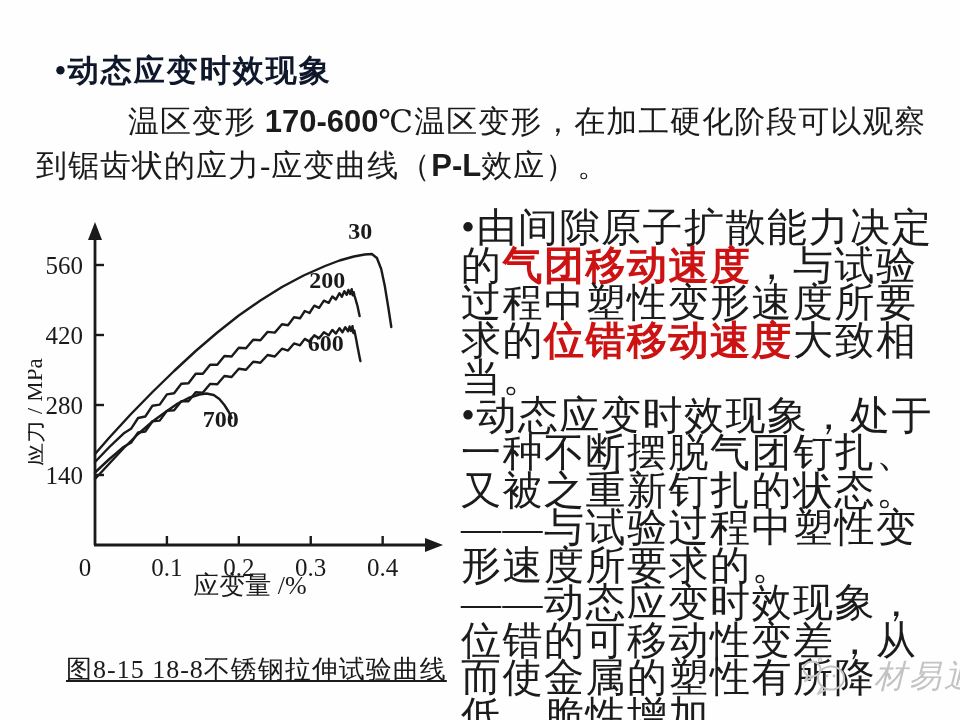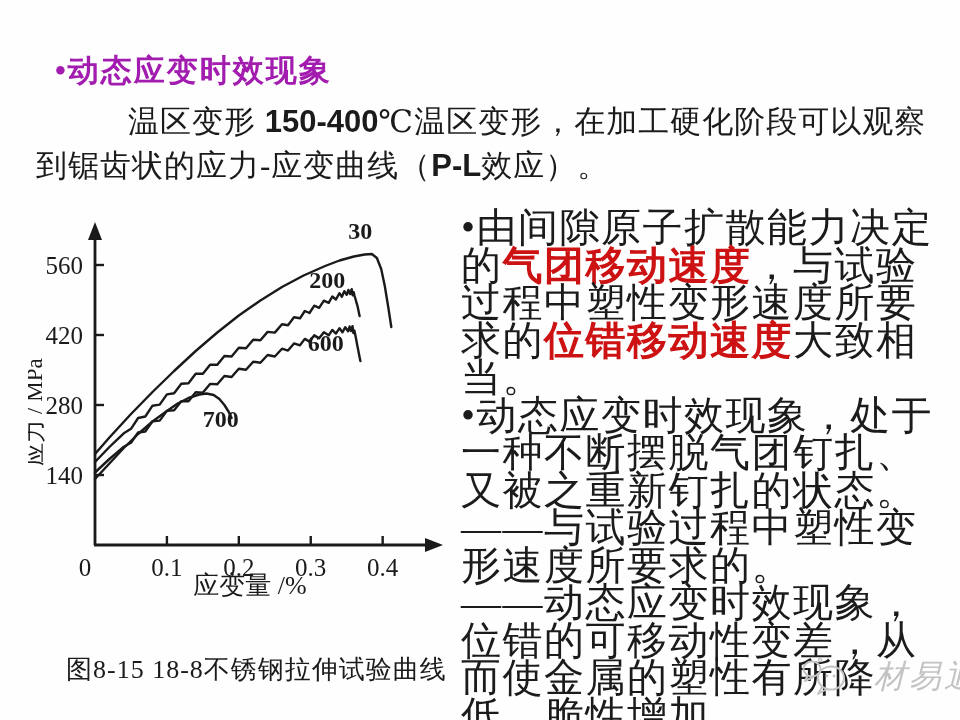--- a/index.html
+++ b/index.html
@@ -2,55 +2,55 @@
 <html><head>
 <meta charset="utf-8">
 <style>
   html,body{margin:0;padding:0;background:#888;}
   .slide{
     position:relative;width:960px;height:720px;background:#fefefe;overflow:hidden;
     font-family:"Liberation Serif","DejaVu Serif",serif;color:#1b1b1b;
   }
   .title{
     position:absolute;left:55px;top:50px;
-    font-size:31px;font-weight:bold;color:#a21caf;letter-spacing:2px;white-space:nowrap;
+    font-size:31px;font-weight:bold;color:#0f172a;letter-spacing:2px;white-space:nowrap;
   }
   .intro{
     position:absolute;left:36px;top:100px;width:908px;
     font-size:31px;line-height:44px;text-indent:92px;letter-spacing:1px;
   }
   .intro .latin,.caption .latin{
     font-family:"Liberation Sans","DejaVu Sans",sans-serif;font-weight:bold;letter-spacing:0;
   }
   .right-col{
     position:absolute;left:461px;top:209px;width:492px;
     font-size:40px;line-height:37.5px;letter-spacing:1.5px;
   }
   .right-col p{margin:0;padding:0;}
   .red{color:#cc1212;font-weight:bold;}
   .chart{position:absolute;left:28px;top:212px;}
   .caption{
-    position:absolute;left:66px;top:652px;font-size:26px;letter-spacing:1px;white-space:nowrap;
+    position:absolute;left:66px;top:652px;font-size:26px;letter-spacing:1px;white-space:nowrap;text-decoration:underline;
   }
   .watermark{
     position:absolute;left:800px;top:652px;display:flex;align-items:center;gap:24px;
     color:#c3c3c3;
     font-style:italic;
   }
   .watermark .wm-text{font-size:32px;letter-spacing:3px;white-space:nowrap;}
   svg text{font-family:"Liberation Serif","DejaVu Serif",serif;fill:#1a1a1a;}
 </style>
 </head>
 <body>
 
 <div class="slide">
 
   <div class="title">•动态应变时效现象</div>
 
-  <div class="intro"><span>温区变形 </span><span class="latin">150-400</span><span>℃温区变形，在加工硬化阶段可以观察到锯齿状的应力-应变曲线（</span><span class="latin">P-L</span><span>效应）。</span></div>
+  <div class="intro"><span>温区变形 </span><span class="latin">170-600</span><span>℃温区变形，在加工硬化阶段可以观察到锯齿状的应力-应变曲线（</span><span class="latin">P-L</span><span>效应）。</span></div>
 
   <svg class="chart" id="chart" width="420" height="400" viewBox="0 0 420 400">
       <line x1="67" y1="333" x2="67" y2="26" stroke="#1a1a1a" stroke-width="2.8"></line>
       <polygon points="67,10 60,28 74,28" fill="#1a1a1a"></polygon>
       <line x1="66" y1="333" x2="400" y2="333" stroke="#1a1a1a" stroke-width="2.8"></line>
       <polygon points="415,333 397,326 397,340" fill="#1a1a1a"></polygon>
       <text x="57" y="364" text-anchor="middle" font-size="25">0</text>
       <line x1="138.91489361702128" y1="324" x2="138.91489361702128" y2="333" stroke="#1a1a1a" stroke-width="2.4"></line>
       <text x="138.91489361702128" y="364" text-anchor="middle" font-size="25">0.1</text>
       <line x1="210.82978723404256" y1="324" x2="210.82978723404256" y2="333" stroke="#1a1a1a" stroke-width="2.4"></line>

